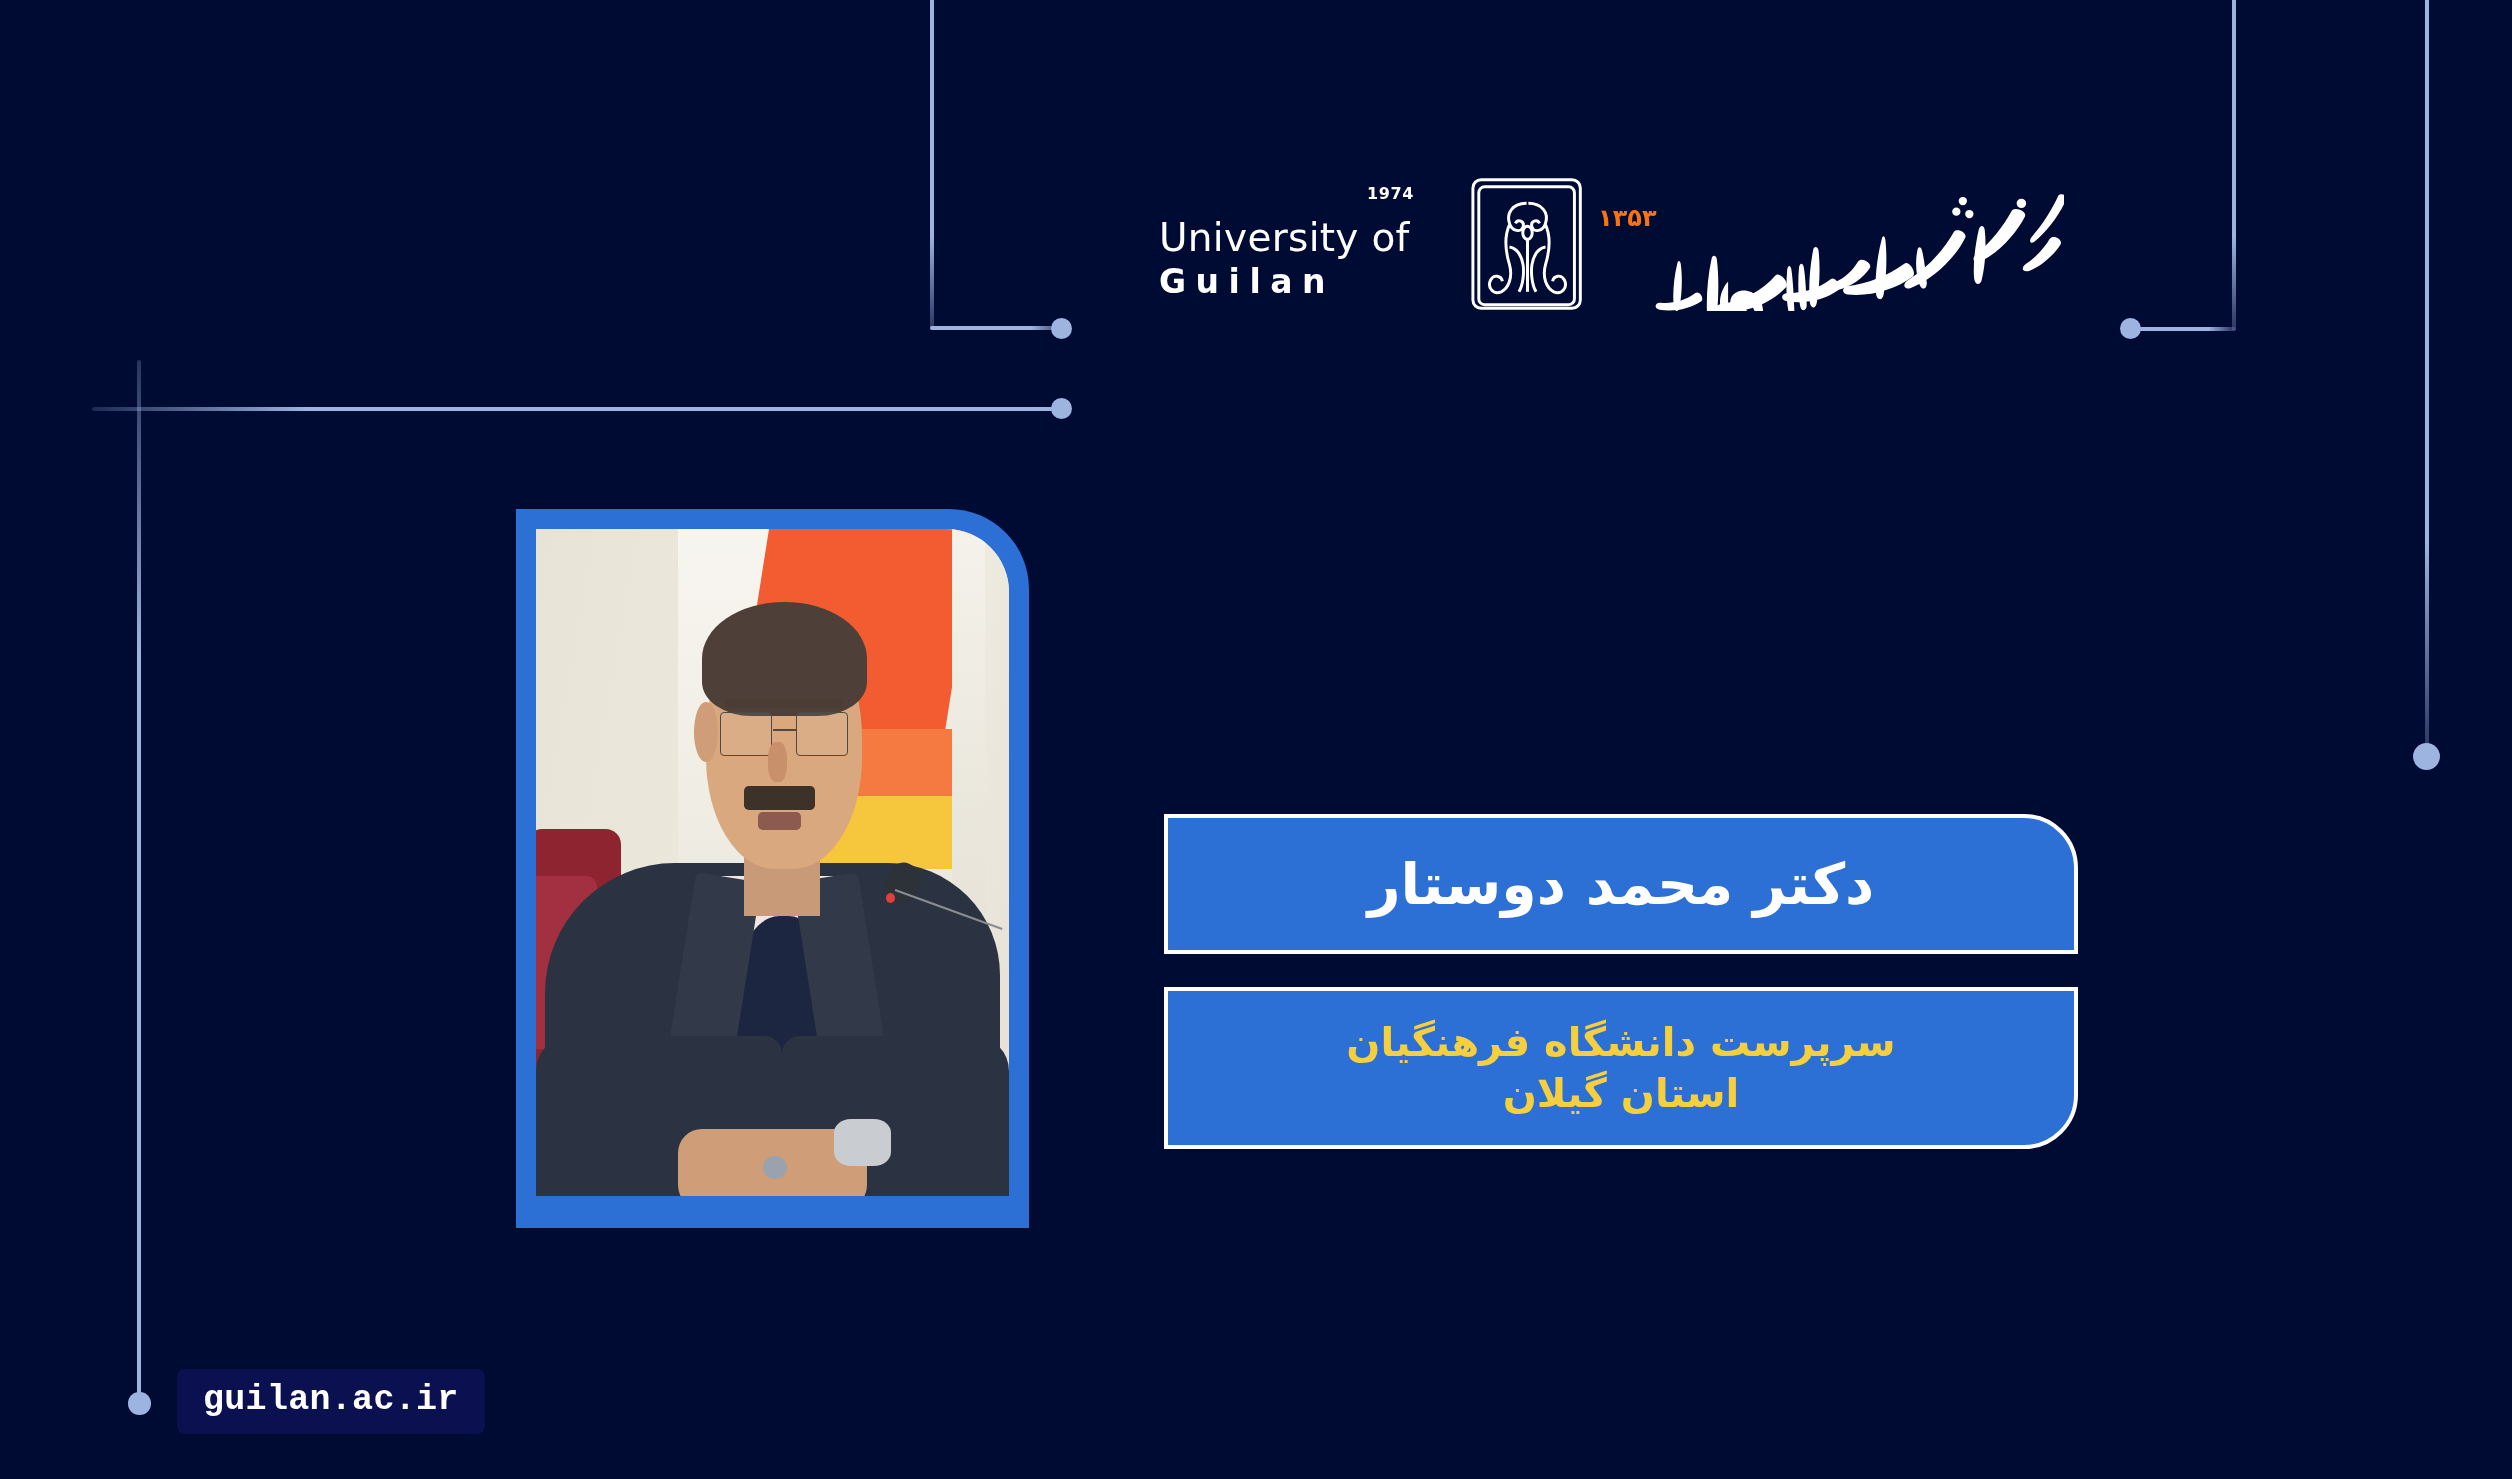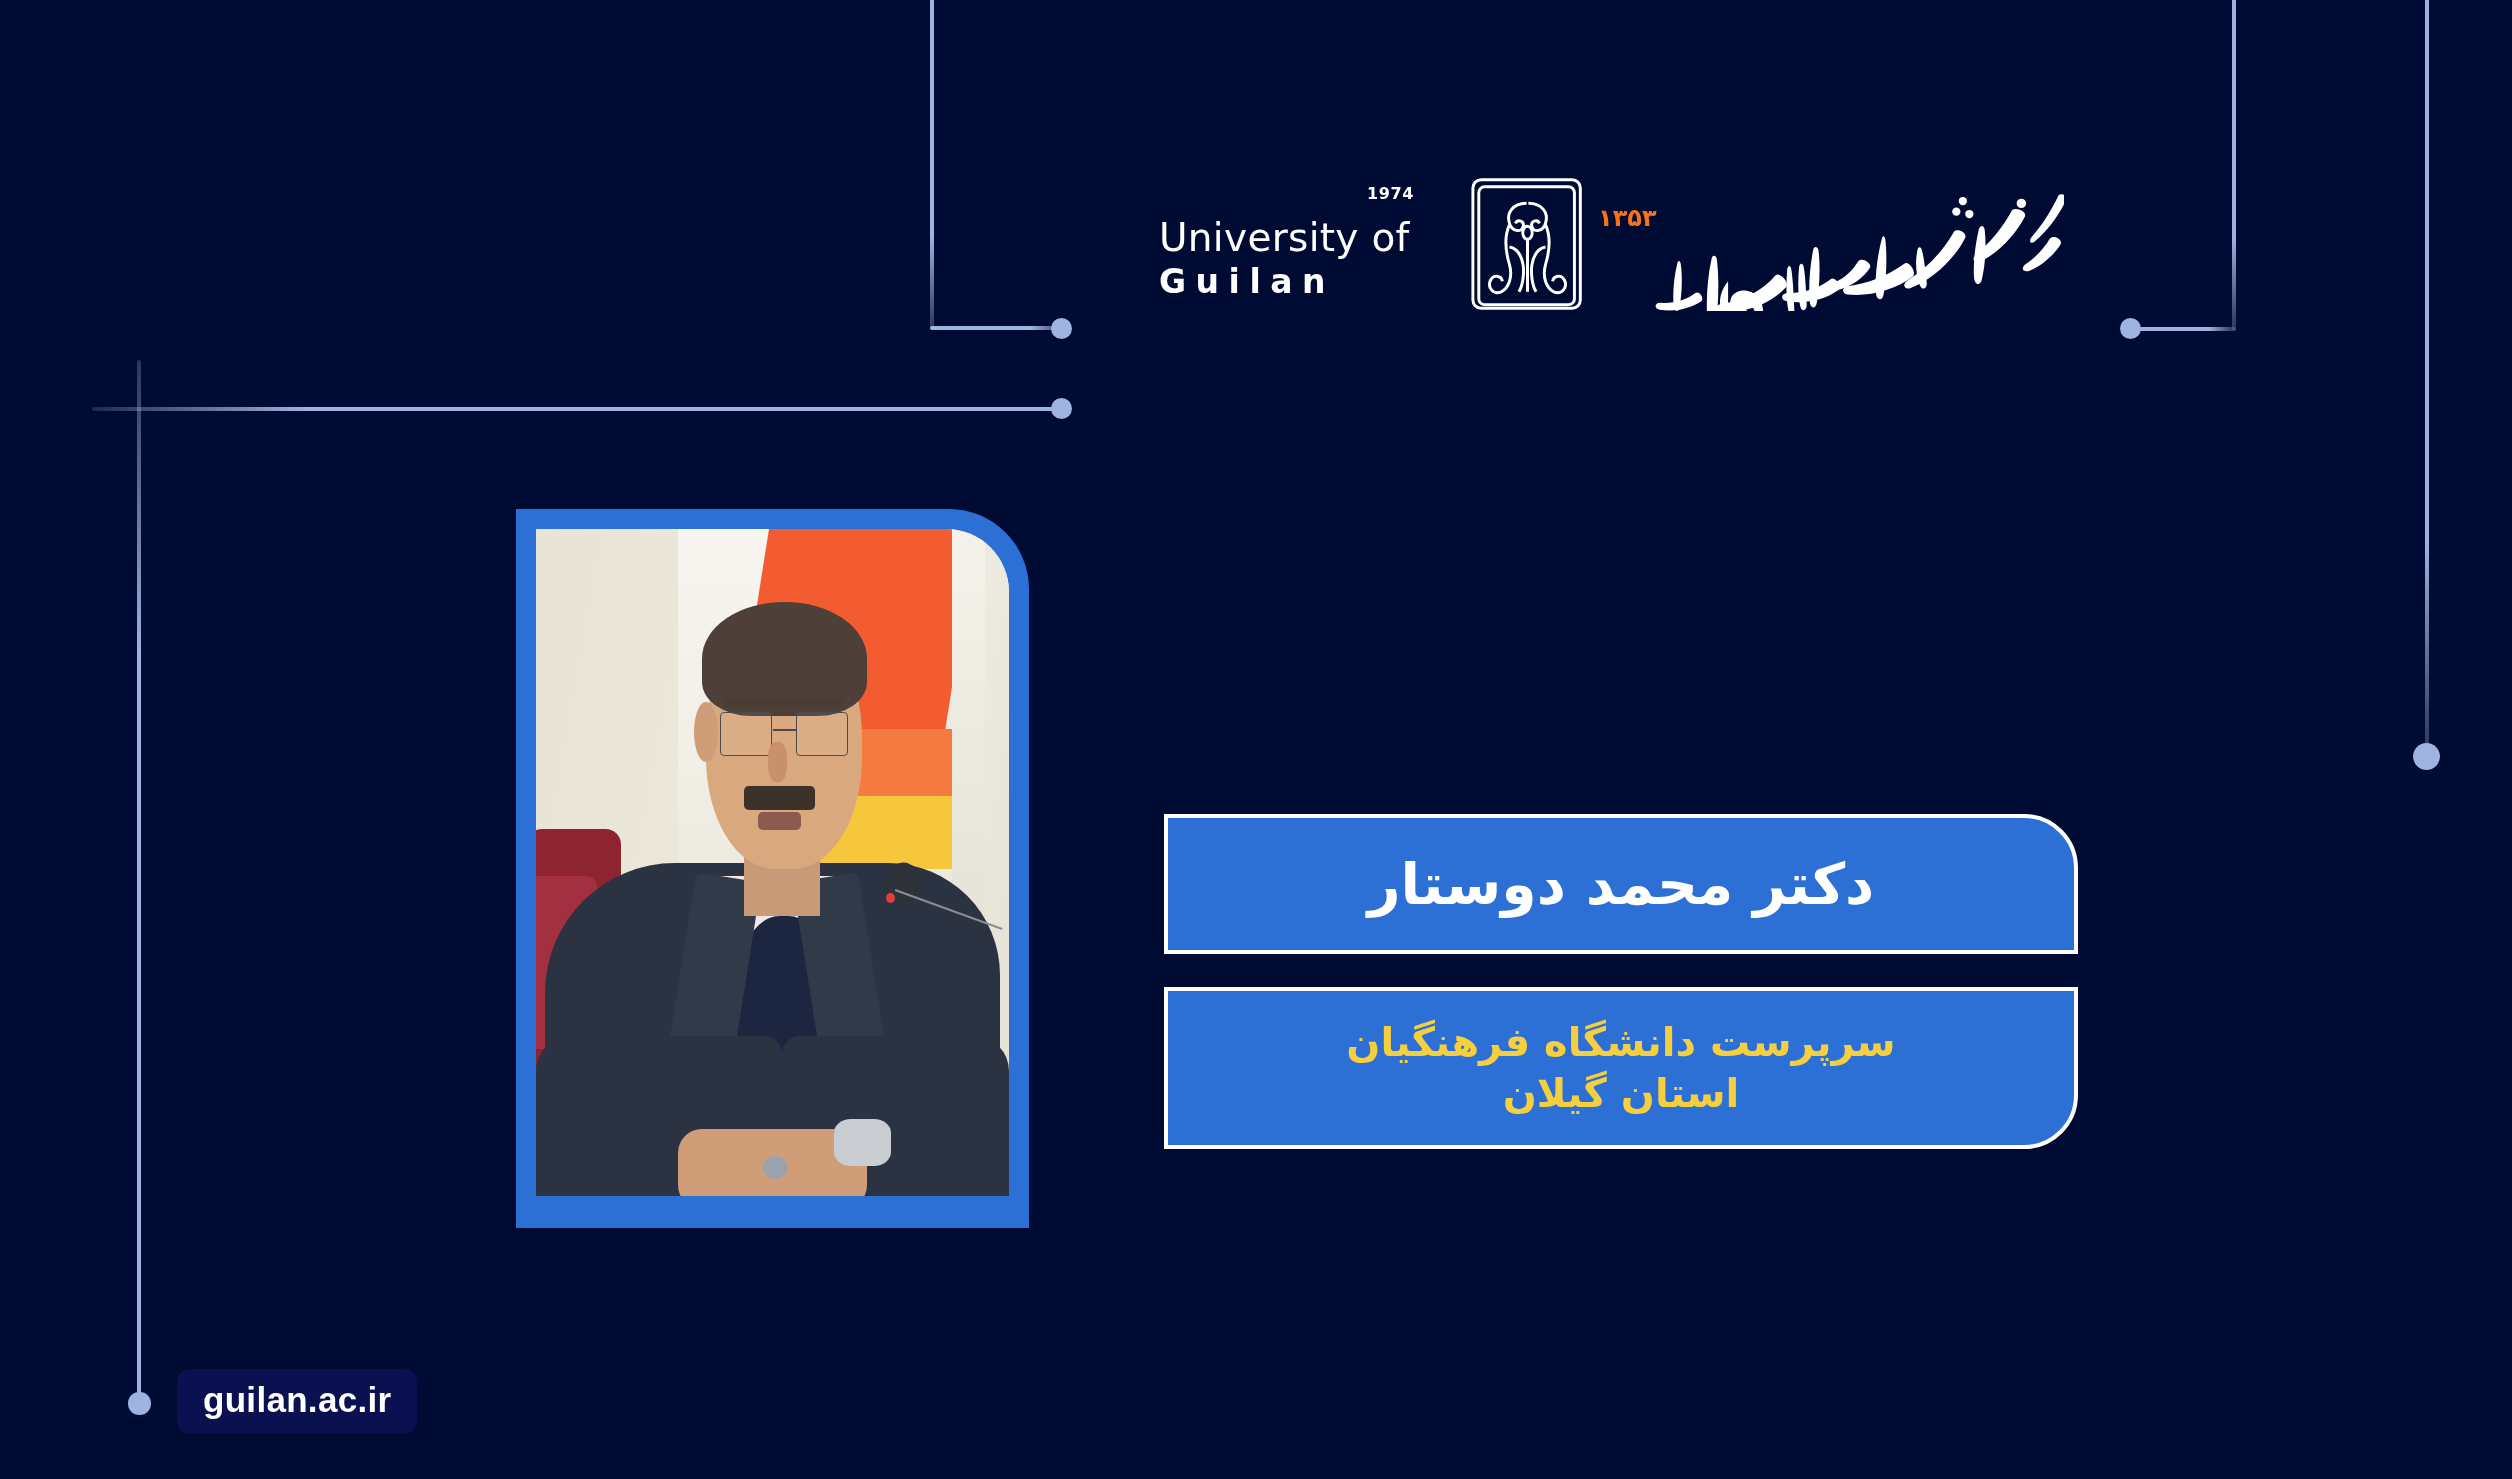--- a/index.html
+++ b/index.html
@@ -145,24 +145,24 @@
   #title-banner .txt{
     color:#f6cf3f;font-size:40px;font-weight:700;line-height:1.28;
     font-family:"DejaVu Sans", sans-serif;
   }
 
   
   #site-badge{
     position:absolute; left:177px; top:1369px;
     padding:10.6px 26px 14px 26px;
     background:#0a1050;
-    border-radius:13px;
+    border-radius:8px;
     color:#ffffff;
     font-size:35px;font-weight:700;letter-spacing:0.3px;
-    font-family:Liberation Sans, sans-serif;
+    font-family:Liberation Mono, monospace;
   }
 </style>
 </head>
 <body>
 
 <div id="poster">
 
   <div class="deco-line deco-v fade-v-down" id="deco-tl-v"></div>
   <div class="deco-line deco-h fade-h-left" id="deco-tl-h"></div>
   <div class="deco-dot" id="deco-tl-dot"></div>

